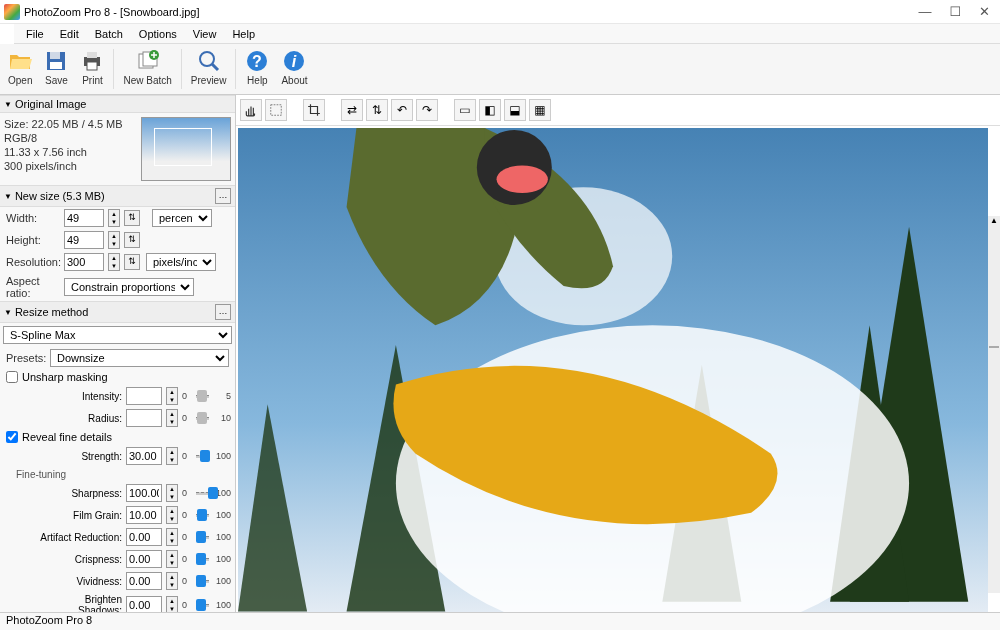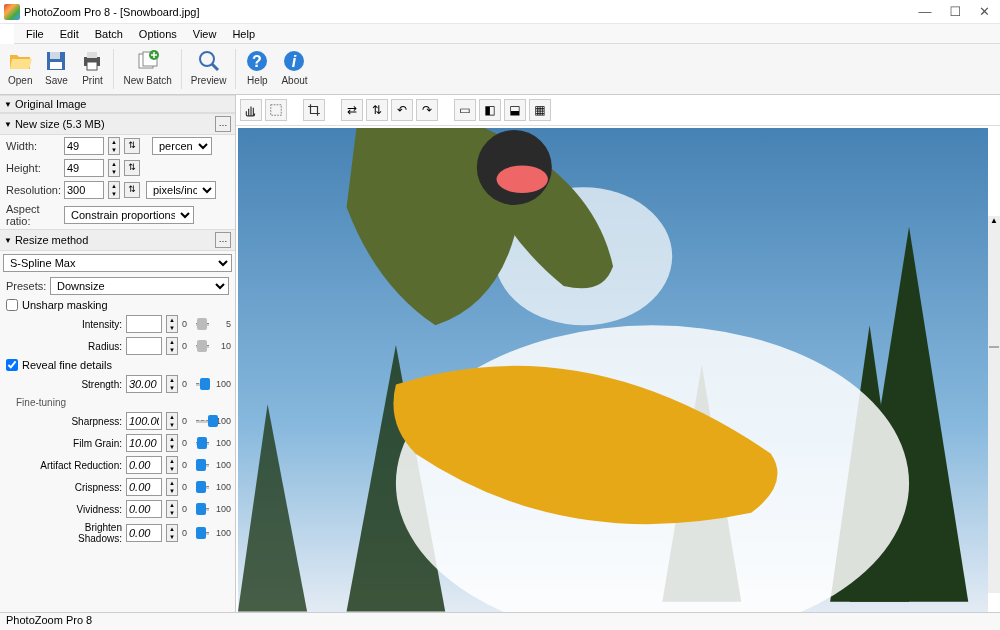--- a/index.html
+++ b/index.html
@@ -38,21 +38,21 @@
 .row { display: flex; align-items: center; padding: 2px 6px; gap: 4px; }
 .row label { width: 54px; text-align: left; font-size: 11px; color: #333; }
 .inp { width: 40px; height: 18px; border: 1px solid #999; background: #fff; padding: 0 2px; font-size: 11px; }
 .spin { width: 12px; height: 18px; border: 1px solid #999; display: inline-flex; flex-direction: column; background: #f0f0f0; font-size: 6px; line-height: 8px; text-align: center; }
 .sel { height: 18px; border: 1px solid #999; background: #fff; font-size: 11px; padding: 0 2px; }
 .tiny-btn { width: 16px; height: 16px; border: 1px solid #999; background: #f0f0f0; text-align:center; font-size:9px; line-height:13px; }
 .chk { width: 12px; height: 12px; }
 
 .slider-row { display: flex; align-items: center; padding: 2px 4px; gap: 4px; margin-left: 36px; }
 .slider-row label { flex: 0 0 82px; text-align: right; font-size: 10px; }
-.slider-row .inp { width: 36px; font-style: italic; }
+.slider-row .inp { width: 36px; }
 .slider-row .minmax { font-size: 9px; color: #444; width: 10px; }
 .slider-row .max { width: 18px; text-align: right; }
 .slider { flex: 1; height: 16px; position: relative; }
 .slider::before { content:''; position:absolute; left:0; right:0; top:7px; height:2px; background:#ccc; border-top:1px dashed #888; }
 .slider .knob { position:absolute; top:2px; width:10px; height:12px; background:#1e88e5; border-radius:2px; }
 
 
 .c-tools { display: flex; padding: 4px; gap: 3px; align-items: center; border-bottom: 1px solid #ddd; }
 .c-tool { width: 22px; height: 22px; border: 1px solid #ccc; background: #f5f5f5; display: flex; align-items: center; justify-content: center; font-size: 12px; }
 .c-gap { width: 10px; }
@@ -151,20 +151,29 @@
 </div>
 
 <div class="main">
 
   <div class="side">
 
     <div class="sec-hdr">
         <span class="tri">▼</span>
         <span>Original Image</span>
       </div>
+    <div class="orig-box">
+      <div class="orig-info">
+        <div>Size: 22.05 MB / 4.5 MB</div>
+        <div>RGB/8</div>
+        <div>11.33 x 7.56 inch</div>
+        <div>300 pixels/inch</div>
+      </div>
+      <div class="thumb"></div>
+    </div>
 
     <div class="sec-hdr">
         <span class="tri">▼</span>
         <span>New size (5.3 MB)</span>
         <span style="margin-left:auto" class="tiny-btn">…</span>
       </div>
     <div class="row">
       <label>Width:</label>
       <input class="inp" value="49" style="">
       <span class="spin">

